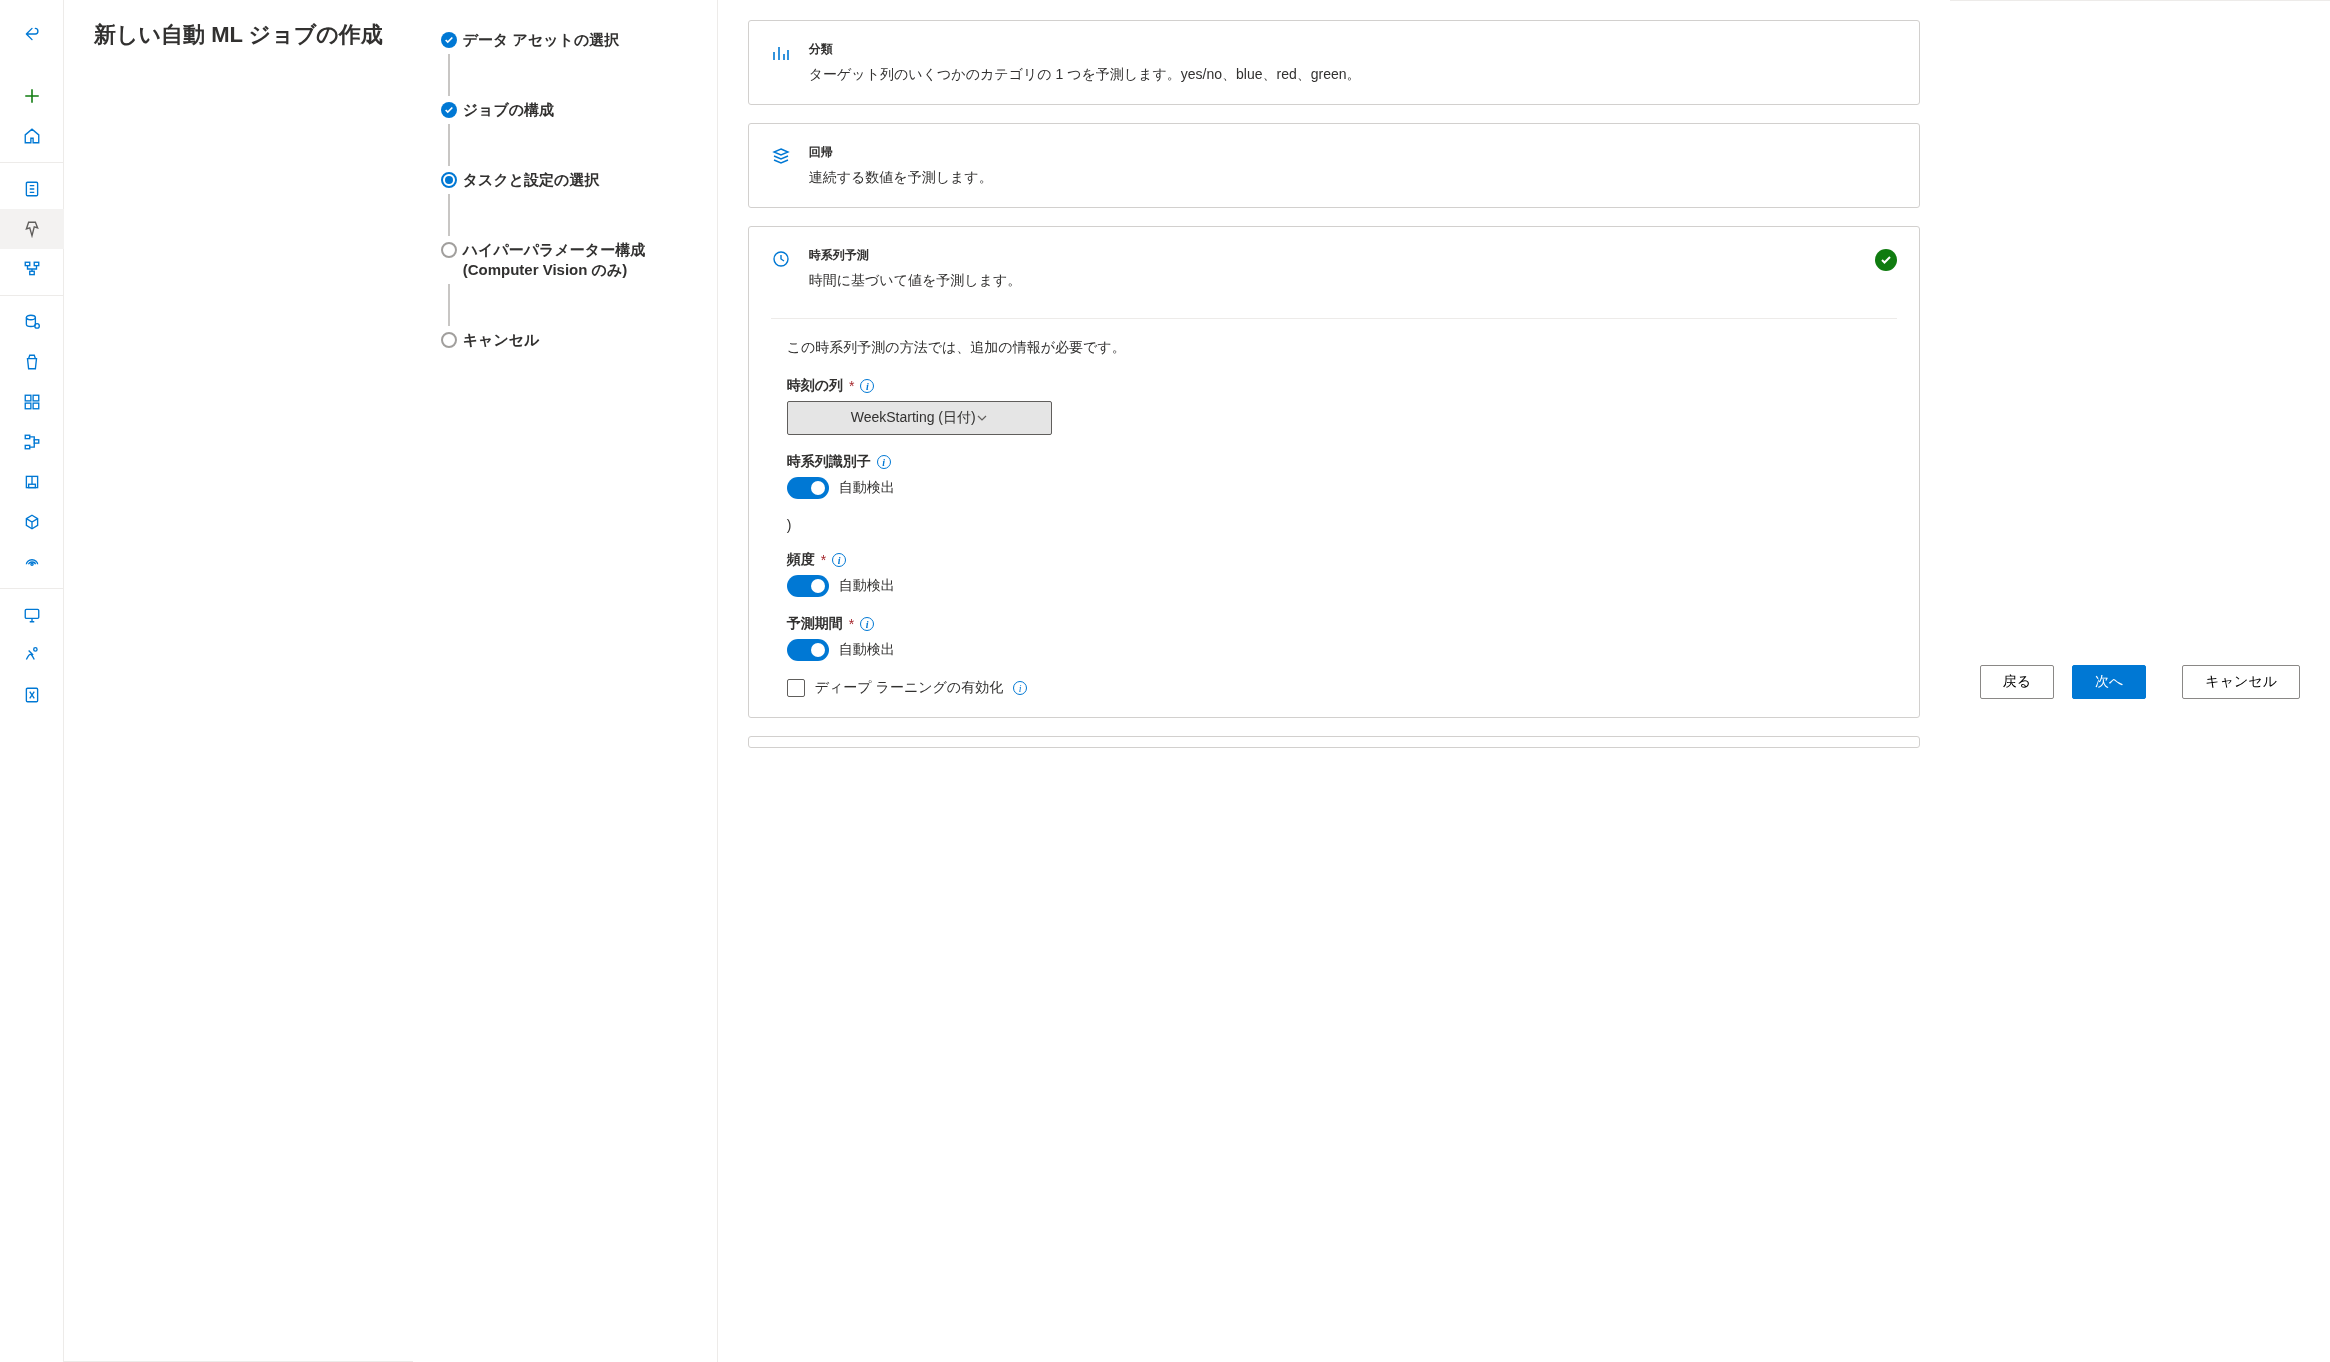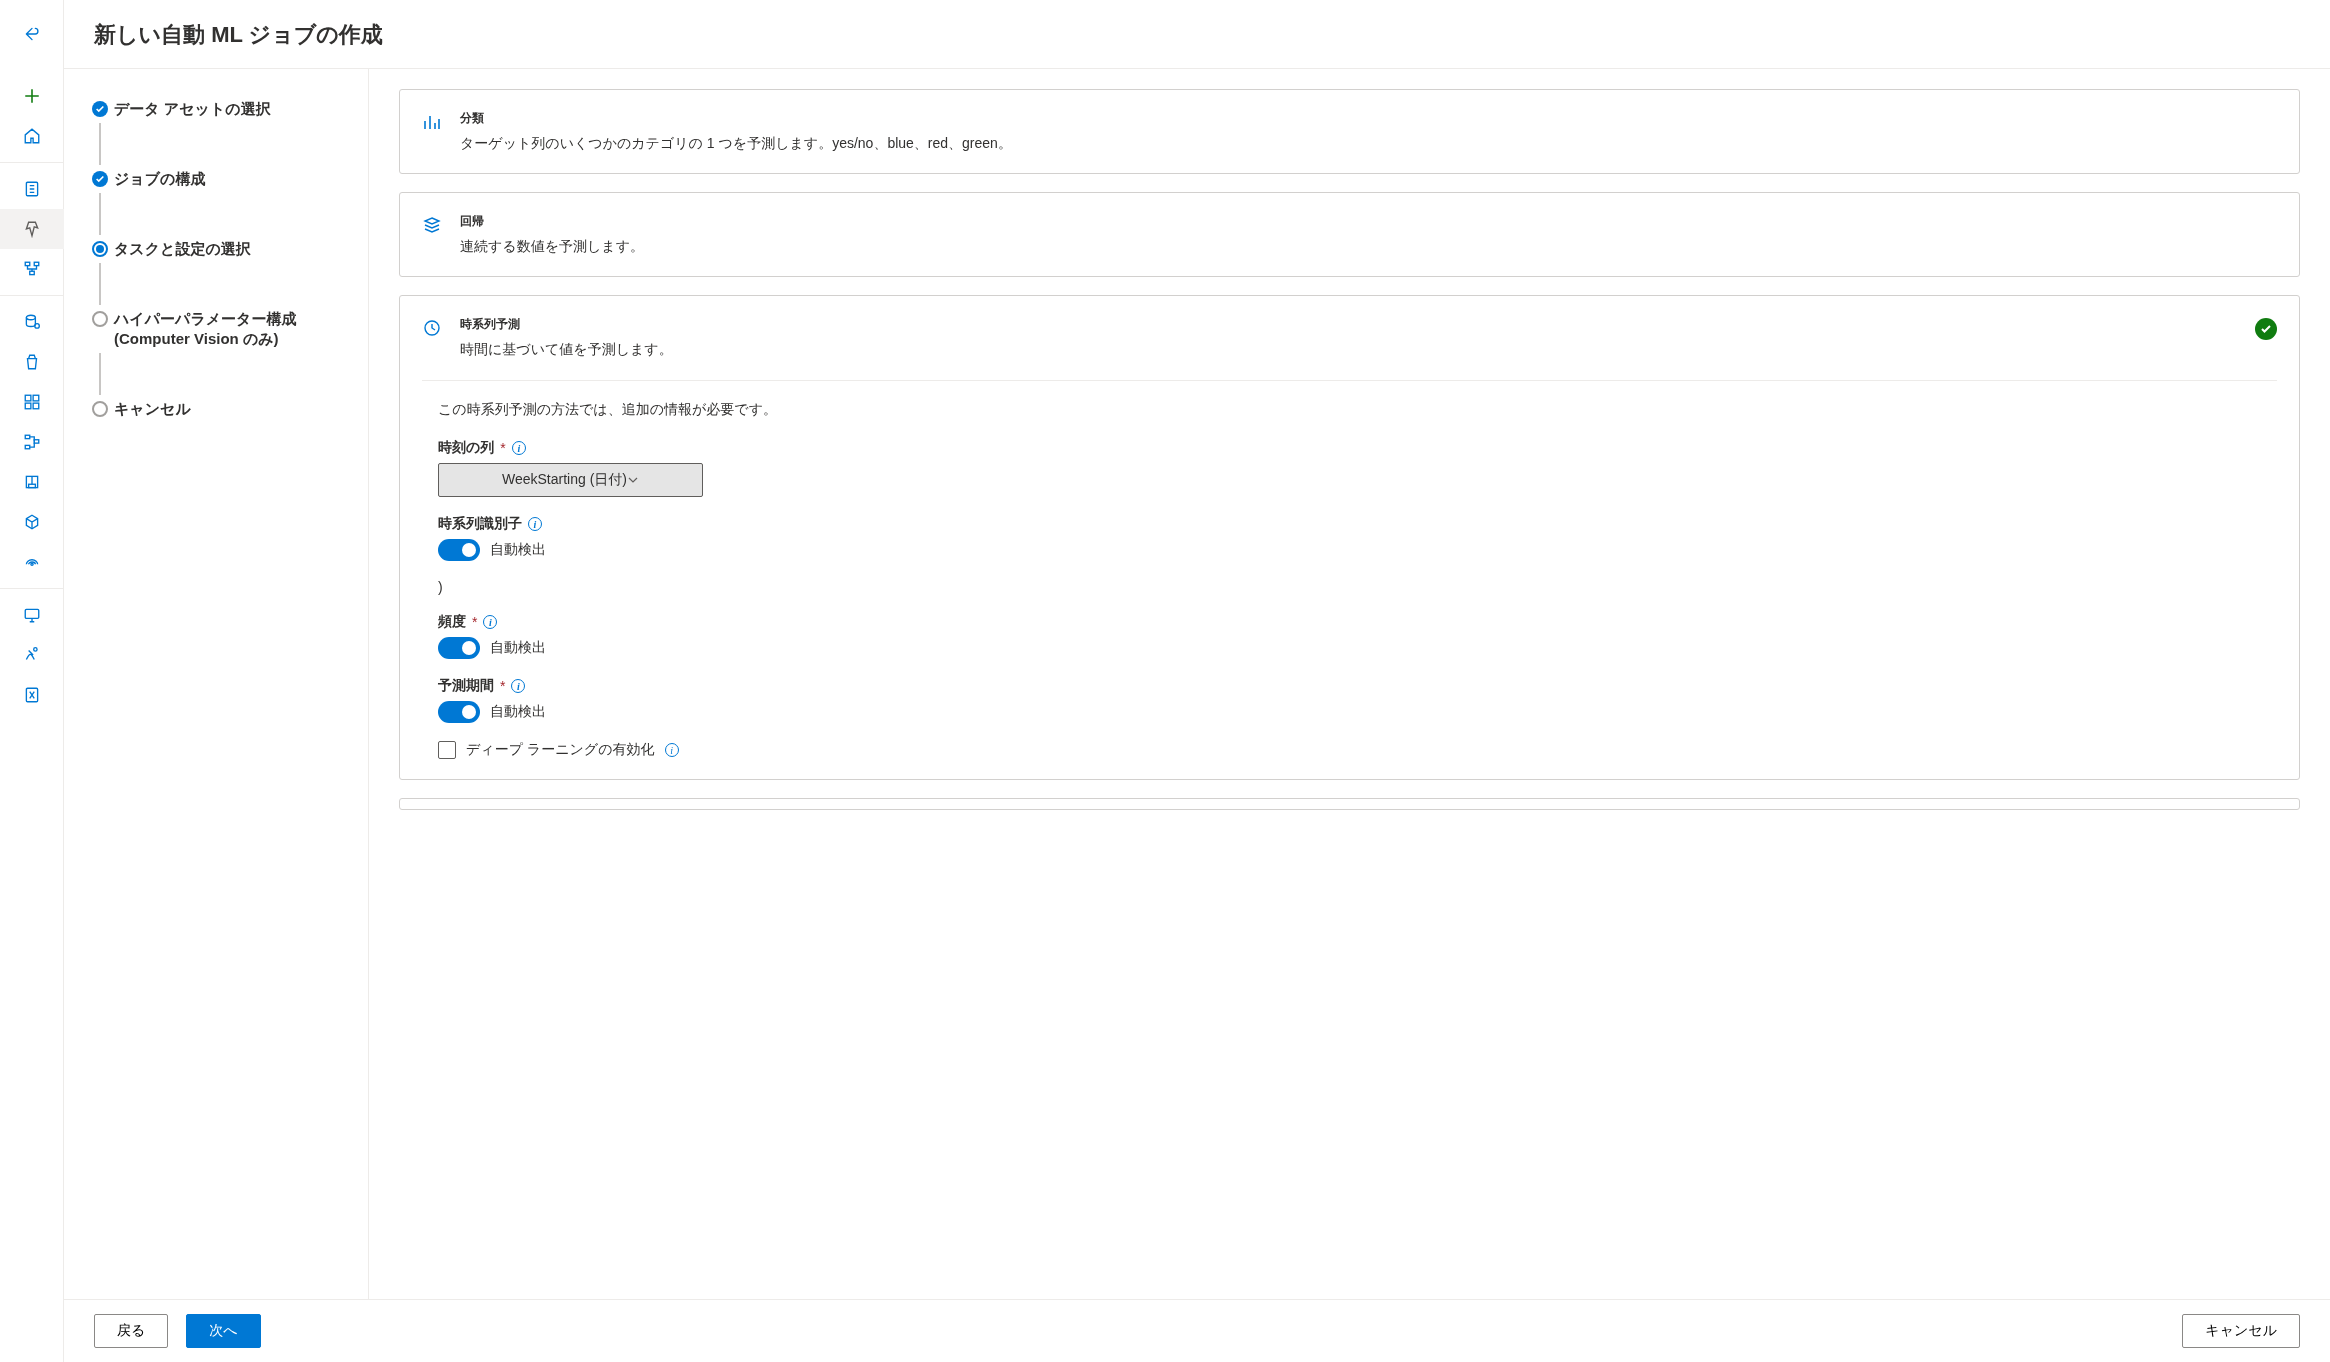--- a/index.html
+++ b/index.html
@@ -43,21 +43,21 @@
   height: 1px;
   background: #edebe9;
   width: 100%;
   margin: 6px 0;
 }
 
 
 .main {
   flex: 1;
   display: flex;
-  flex-direction: column;
+  flex-direction: row;
   min-width: 0;
 }
 .header {
   padding: 20px 30px 18px 30px;
   border-bottom: 1px solid #edebe9;
 }
 .header h1 {
   font-size: 22px;
   font-weight: 600;
 }
@@ -169,21 +169,21 @@
   right: 22px;
   width: 22px;
   height: 22px;
   background: #107c10;
   border-radius: 50%;
   display: flex;
   align-items: center;
   justify-content: center;
 }
 .card-body {
-  margin-top: 21px;
+  margin-top: 28px;
   border-top: 1px solid #edebe9;
   padding-top: 20px;
   margin-left: 0;
 }
 .card-body-inner {
   padding-left: 16px;
 }
 .info-line {
   font-size: 14px;
   margin-bottom: 20px;

